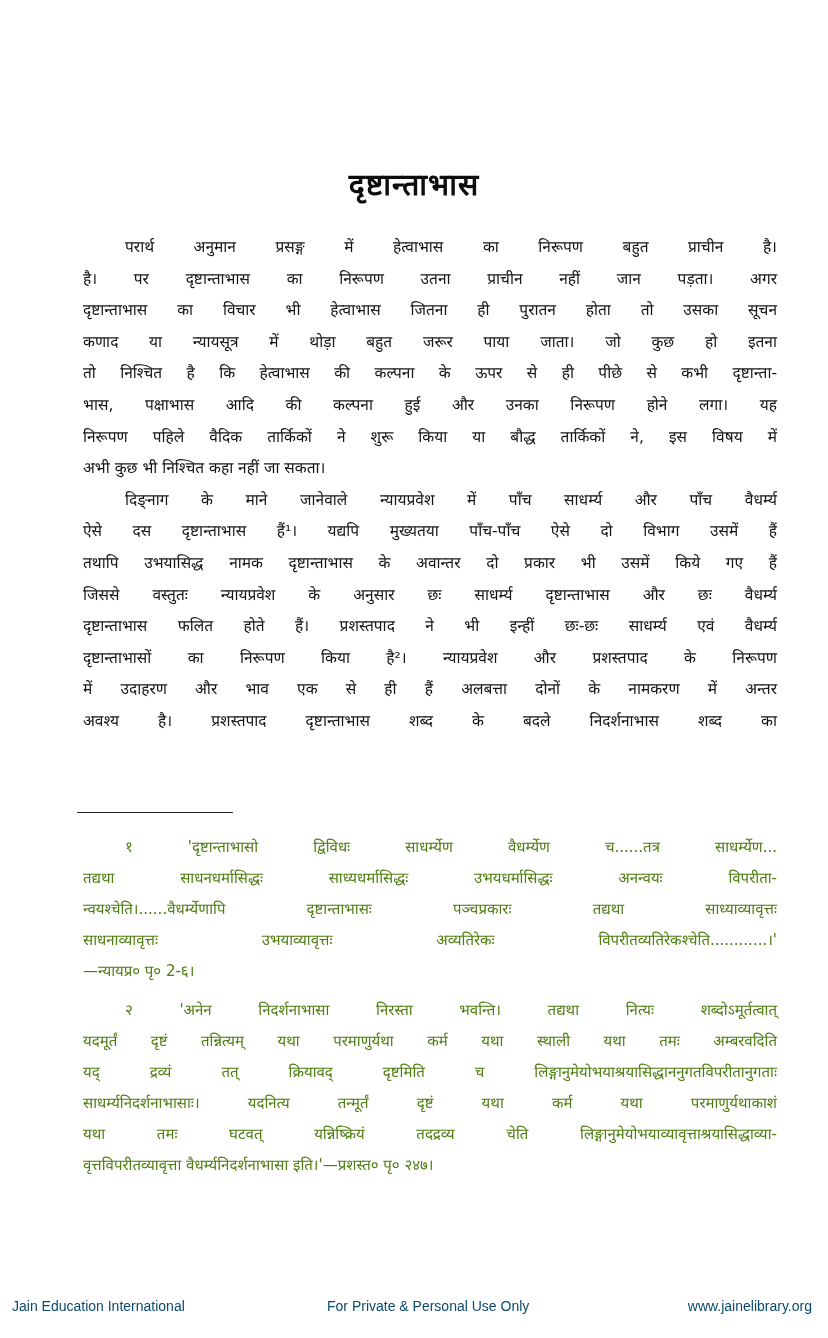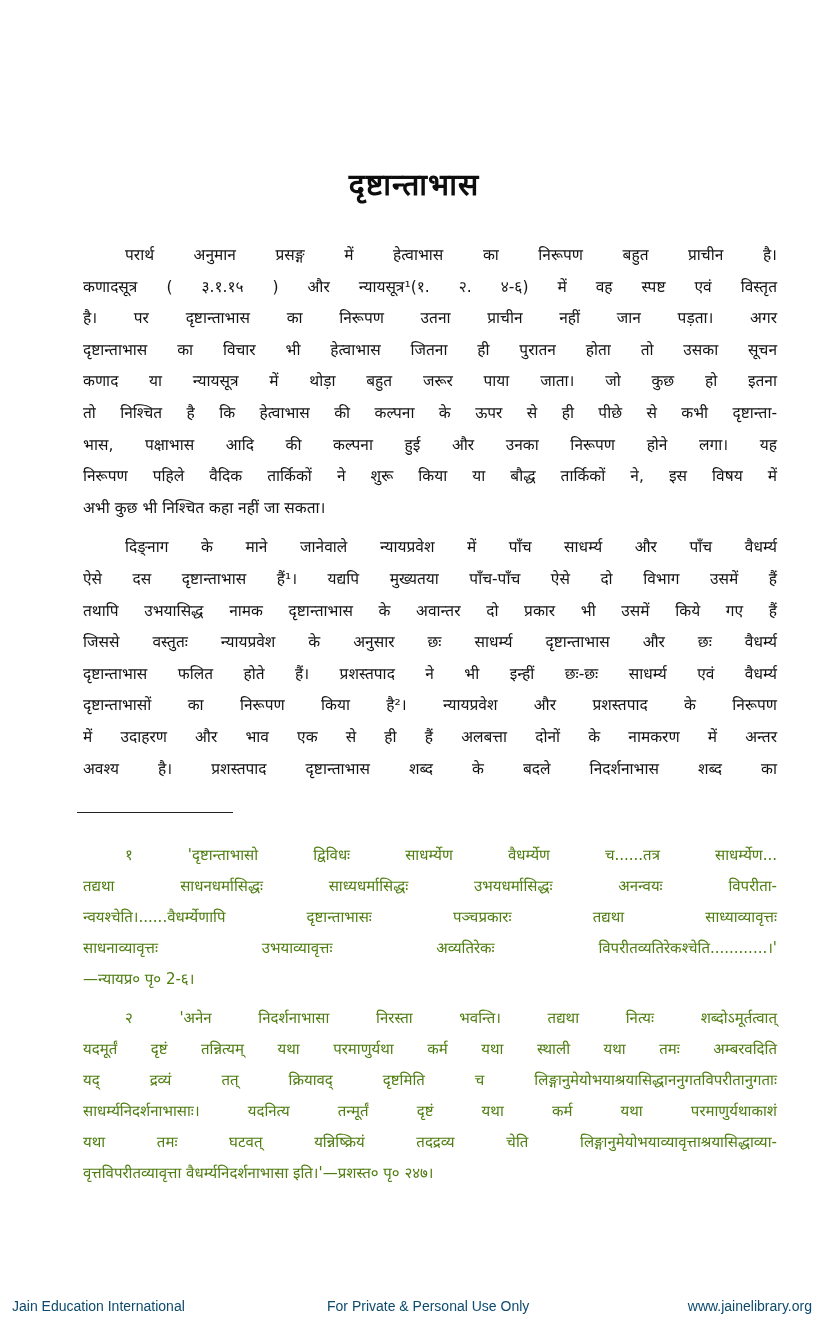--- a/index.html
+++ b/index.html
@@ -10,21 +10,21 @@
   .page { position: absolute; left: 0; top: 0; width: 828px; height: 1192px; }
   .title {
     position: absolute; top: 163px; left: 0; width: 828px; text-align: center;
     font-size: 30px; font-weight: bold; letter-spacing: 1px; color: #0d0d0d;
   }
   .body-text {
     position: absolute; left: 83px; width: 694px; top: 232px;
     font-size: 15.5px; line-height: 31.6px; text-align: justify; color: #141414;
   }
   .body-text .line { display: block; white-space: nowrap; text-align: justify; text-align-last: justify; }
-  .indent { padding-left: 42px; margin-top: 8px; }
+  .indent { padding-left: 42px; }
   .fn-rule {
     position: absolute; left: 77px; top: 812px; width: 156px; height: 0;
     border-top: 1.5px solid #222222;
   }
   .footnotes {
     position: absolute; left: 83px; width: 694px; top: 832px;
     font-size: 15px; line-height: 31px; color: #4d7c0f;
   }
   .footnotes .line { display: block; white-space: nowrap; text-align: justify; text-align-last: justify; }
   .footnotes .line.last { text-align-last: left; }
@@ -41,21 +41,20 @@
 </head>
 <body>
 
 <div class="page">
 
   <div class="title">दृष्टान्ताभास</div>
 
   <div class="body-text">
     <div>
       <span class="line indent">परार्थ अनुमान प्रसङ्ग में हेत्वाभास का निरूपण बहुत प्राचीन है।</span>
-      <span class="line">कणादसूत्र ( ३.१.१५ ) और न्यायसूत्र¹(१. २. ४-६) में वह स्पष्ट एवं विस्तृत</span>
       <span class="line">है। पर दृष्टान्ताभास का निरूपण उतना प्राचीन नहीं जान पड़ता। अगर</span>
       <span class="line">दृष्टान्ताभास का विचार भी हेत्वाभास जितना ही पुरातन होता तो उसका सूचन</span>
       <span class="line">कणाद या न्यायसूत्र में थोड़ा बहुत जरूर पाया जाता। जो कुछ हो इतना</span>
       <span class="line">तो निश्चित है कि हेत्वाभास की कल्पना के ऊपर से ही पीछे से कभी दृष्टान्ता-</span>
       <span class="line">भास, पक्षाभास आदि की कल्पना हुई और उनका निरूपण होने लगा। यह</span>
       <span class="line">निरूपण पहिले वैदिक तार्किकों ने शुरू किया या बौद्ध तार्किकों ने, इस विषय में</span>
       <span class="line" style="text-align-last:left">अभी कुछ भी निश्चित कहा नहीं जा सकता।</span>
     </div>
     <div>
       <span class="line indent">दिङ्नाग के माने जानेवाले न्यायप्रवेश में पाँच साधर्म्य और पाँच वैधर्म्य</span>

